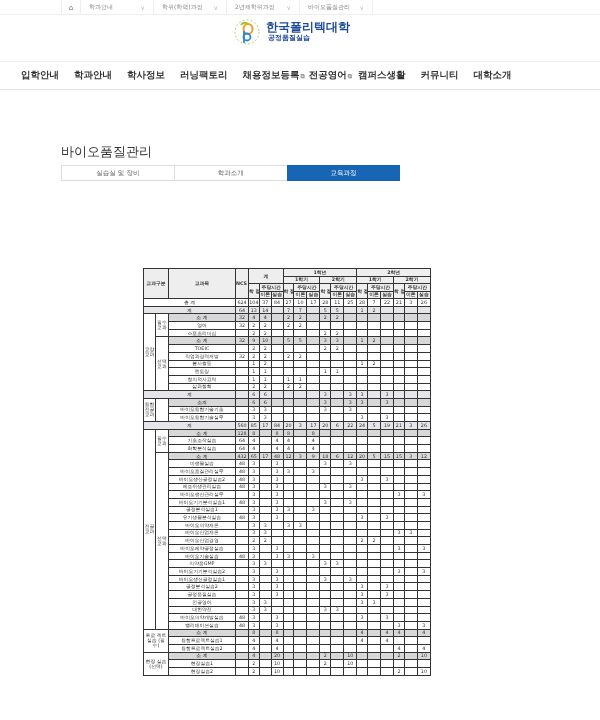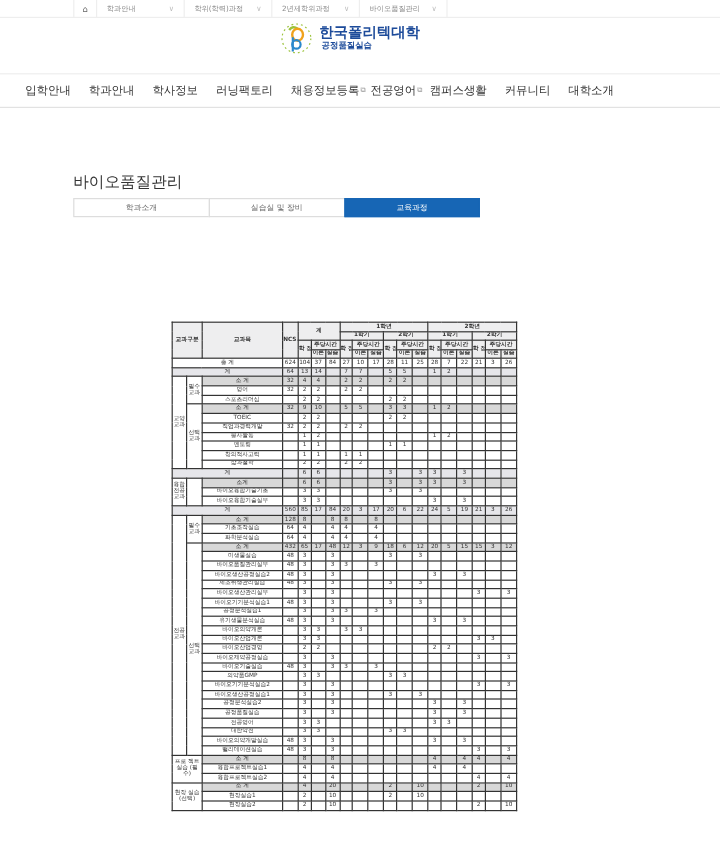--- a/index.html
+++ b/index.html
@@ -11,21 +11,21 @@
   .crumb-home { width: 20px; height: 15px; border-left: 1px solid #eee; border-right: 1px solid #eee; display: flex; align-items: center; justify-content: center; font-size: 7px; color: #666; }
   .crumb { height: 15px; border-right: 1px solid #eee; display: flex; align-items: center; justify-content: space-between; padding: 0 8px; font-size: 6px; color: #888; }
   .crumb .chev { font-size: 6px; color: #bbb; margin-left: 8px; }
 
   .logo { position: absolute; left: 232px; top: 17px; width: 140px; height: 30px; display: flex; align-items: center; }
   .logo-mark { width: 30px; height: 30px; position: relative; }
   .logo-text { margin-left: 4px; }
   .logo-name { font-size: 12px; font-weight: bold; color: #1d4b9a; line-height: 12px; }
   .logo-sub { font-size: 7px; font-weight: bold; color: #1d4b9a; margin-left: 2px; line-height: 10px; }
 
-  .gnb { position: absolute; left: 0; top: 61px; width: 600px; height: 29px; border-top: 1px solid #eee; border-bottom: 1px solid #e2e2e2; display: flex; align-items: center; padding-left: 21px; }
+  .gnb { position: absolute; left: 0; top: 61px; width: 600px; height: 29px; border-top: 1px solid #eee; border-bottom: 1px solid #e2e2e2; display: flex; align-items: center; padding-left: 21px; font-weight: bold; }
   .gnb-item { font-size: 9.5px; color: #333; margin-right: 15px; white-space: nowrap; display: flex; align-items: center; }
   .gnb-item .ext { font-size: 6px; color: #999; margin-left: 1px; }
 
   .page-title { position: absolute; left: 61px; top: 143px; font-size: 13px; color: #333; }
 
   .tabs { position: absolute; left: 62px; top: 166px; width: 451px; display: grid; grid-template-columns: repeat(4, 112.75px); }
   .tab { height: 16px; border: 1px solid #ddd; margin-left: -1px; margin-top: -1px; font-size: 6.5px; color: #666; display: flex; align-items: center; justify-content: center; background: #fff; }
   .tab.active { background: #1766b5; color: #fff; border-color: #1766b5; }
 
   .ctable-wrap { position: absolute; left: 143px; top: 268px; width: 288px; }
@@ -107,22 +107,22 @@
       <span>커뮤니티</span>
     </div>
   <div class="gnb-item">
       <span>대학소개</span>
     </div>
 </div>
 
 <div class="page-title">바이오품질관리</div>
 
 <div class="tabs">
+  <div class="tab">실습실 및 장비</div>
   <div class="tab">학과소개</div>
-  <div class="tab">실습실 및 장비</div>
   <div class="tab active">교육과정</div>
 </div>
 
 <div class="ctable-wrap">
   <table class="ct" id="ct">
     <colgroup>
       <col style="width:11px">
         <col style="width:12px">
         <col style="width:62px">
         <col style="width:12px">

